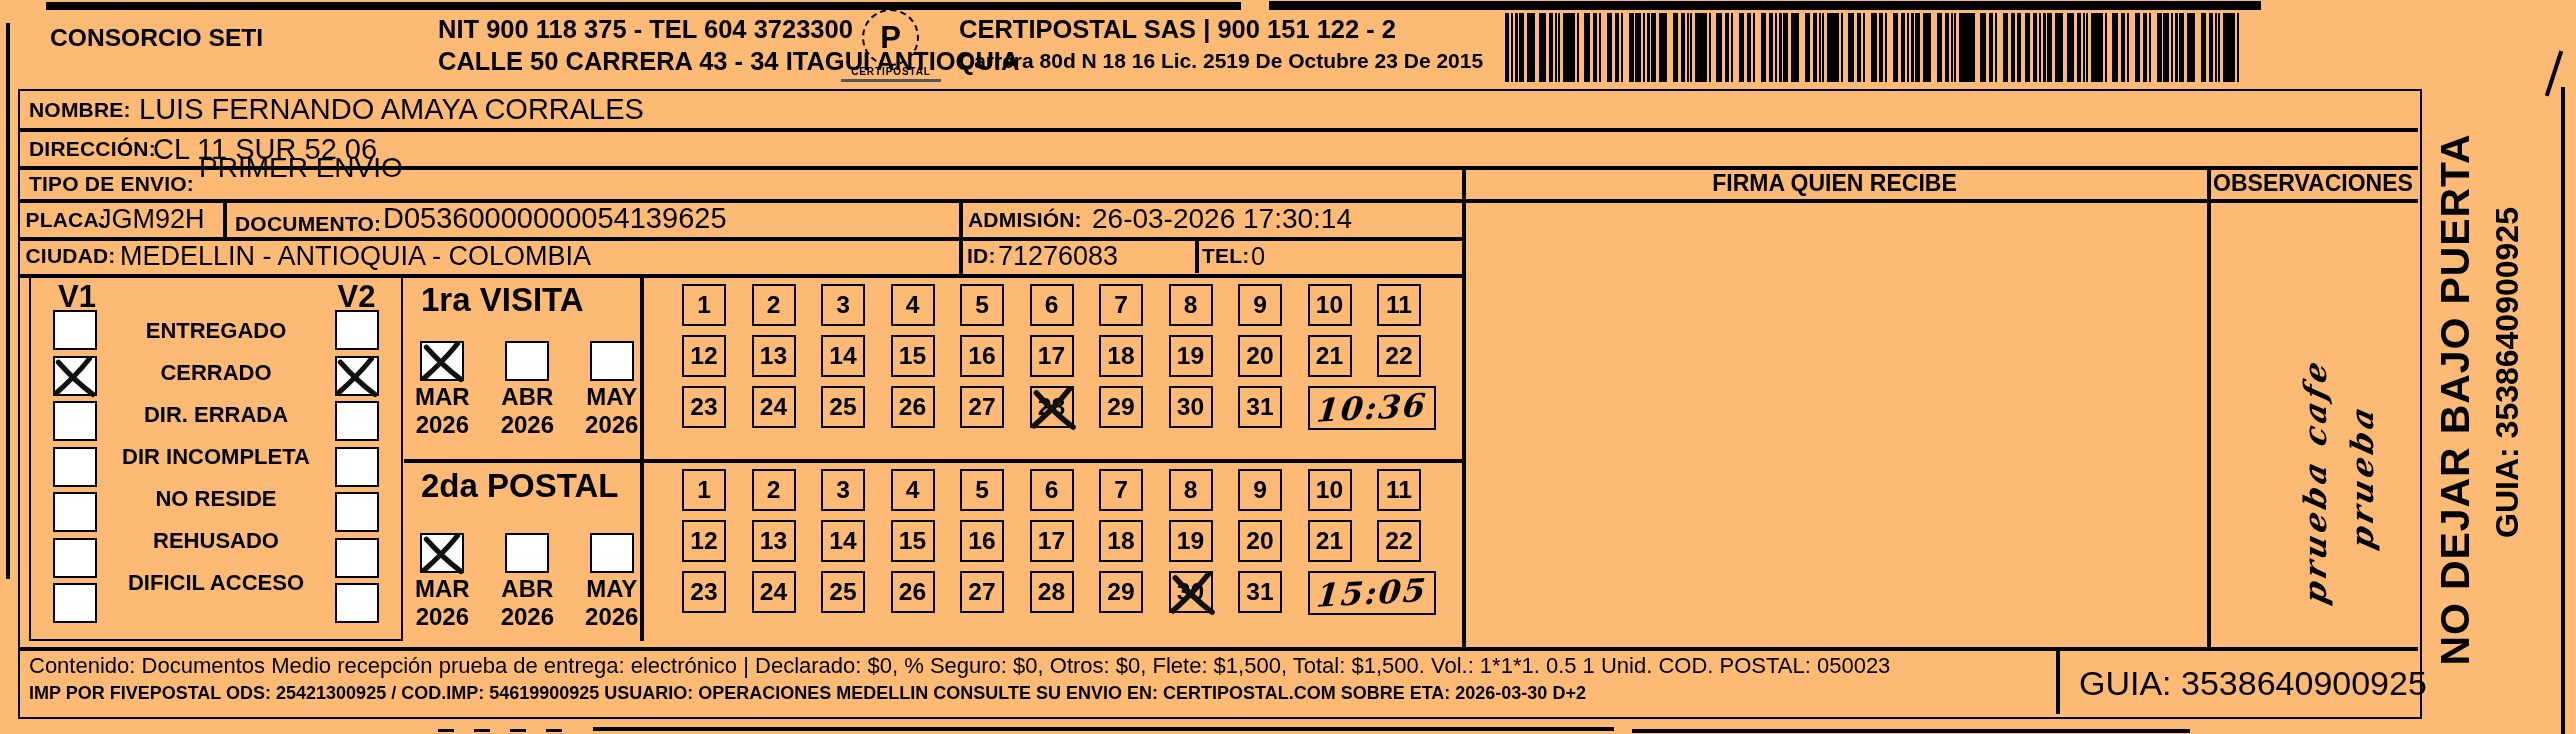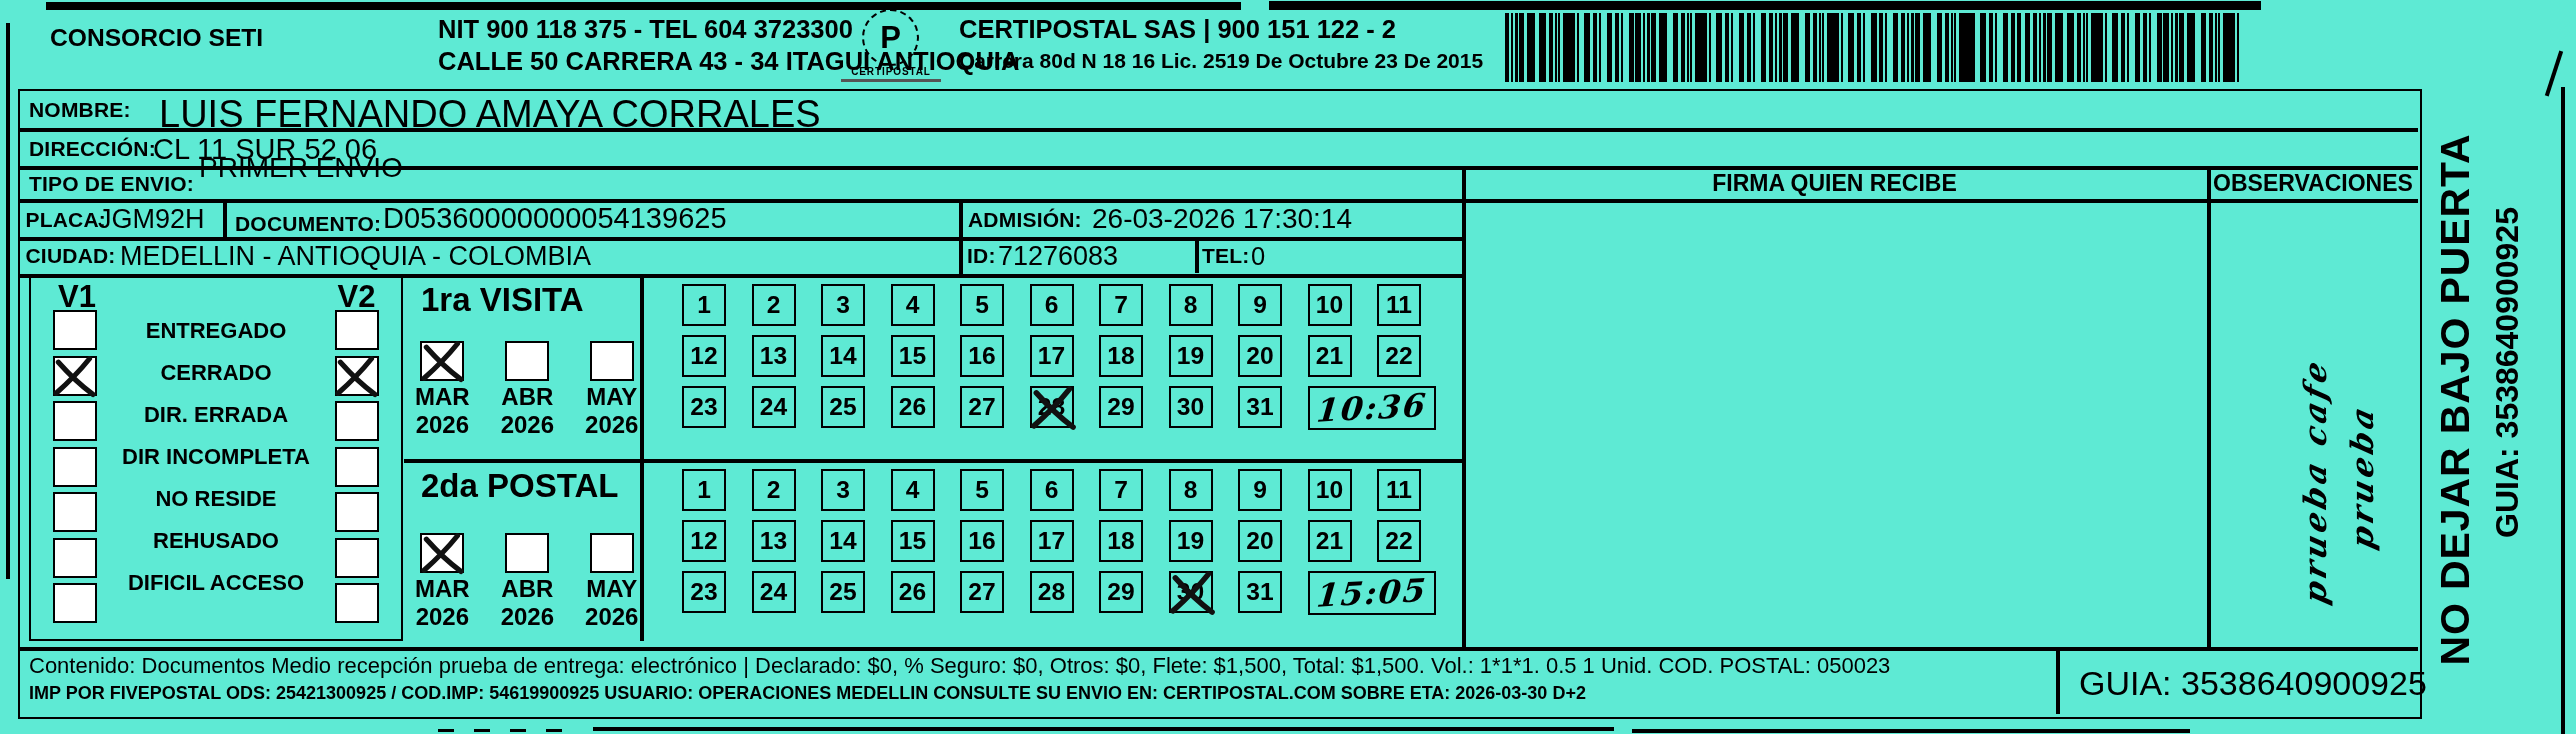--- a/index.html
+++ b/index.html
@@ -1,16 +1,16 @@
 <!DOCTYPE html>
 <html style="font-size:14.6px"><head>
 <meta charset="utf-8">
 <style>
   html,body{margin:0;padding:0;background:#e8e8e8;}
-  #page{position:relative;width:2576px;height:735px;background:#5eead4;overflow:hidden;
+  #page{position:relative;width:2576px;height:735px;background:#fdba74;overflow:hidden;
         font-family:"Liberation Sans",sans-serif;color:#000;}
   .abs{position:absolute;}
   .hline{position:absolute;background:#000;height:3.6px;}
   .vline{position:absolute;background:#000;width:3.6px;}
   .lbl{font-weight:700;font-size:21px;letter-spacing:0.2px;}
   .val{font-weight:400;}
 
   
   .hdr-bold{font-weight:700;}
   #barcode{position:absolute;left:1505px;top:12.8px;width:734px;height:69px;
@@ -106,21 +106,21 @@
 
   <div class="vline" style="left:223px;top:199px;height:38px;"></div>
   <div class="vline" style="left:959px;top:199px;height:75px;"></div>
   <div class="vline" style="left:1195px;top:237px;height:36px;"></div>
   <div class="vline" style="left:1462px;top:166px;height:481px;"></div>
   <div class="vline" style="left:2207px;top:166px;height:481px;"></div>
   <div class="vline" style="left:640px;top:275px;height:366px;"></div>
   <div class="vline" style="left:2056px;top:647px;height:67px;"></div>
 
   <div class="abs lbl" style="left:29px;top:98px;">NOMBRE:</div>
-  <div class="abs val" style="left:139px;top:93px;font-size:38px;margin-left:20px;">LUIS FERNANDO AMAYA CORRALES</div>
+  <div class="abs val" style="left:139px;top:93px;font-size:29px;">LUIS FERNANDO AMAYA CORRALES</div>
 
   <div class="abs lbl" style="left:29px;top:137px;">DIRECCIÓN:</div>
   <div class="abs val" style="left:153px;top:133px;font-size:29px;">CL 11 SUR 52 06</div>
 
   <div class="abs lbl" style="left:29px;top:172px;">TIPO DE ENVIO:</div>
   <div class="abs val" style="left:199px;top:152px;font-size:28px;">PRIMER ENVIO</div>
 
   <div class="abs lbl" style="left:25.5px;top:208px;">PLACA:</div>
   <div class="abs val" style="left:98px;top:204px;font-size:27px;">JGM92H</div>
   <div class="abs lbl" style="left:235px;top:212px;">DOCUMENTO:</div>

